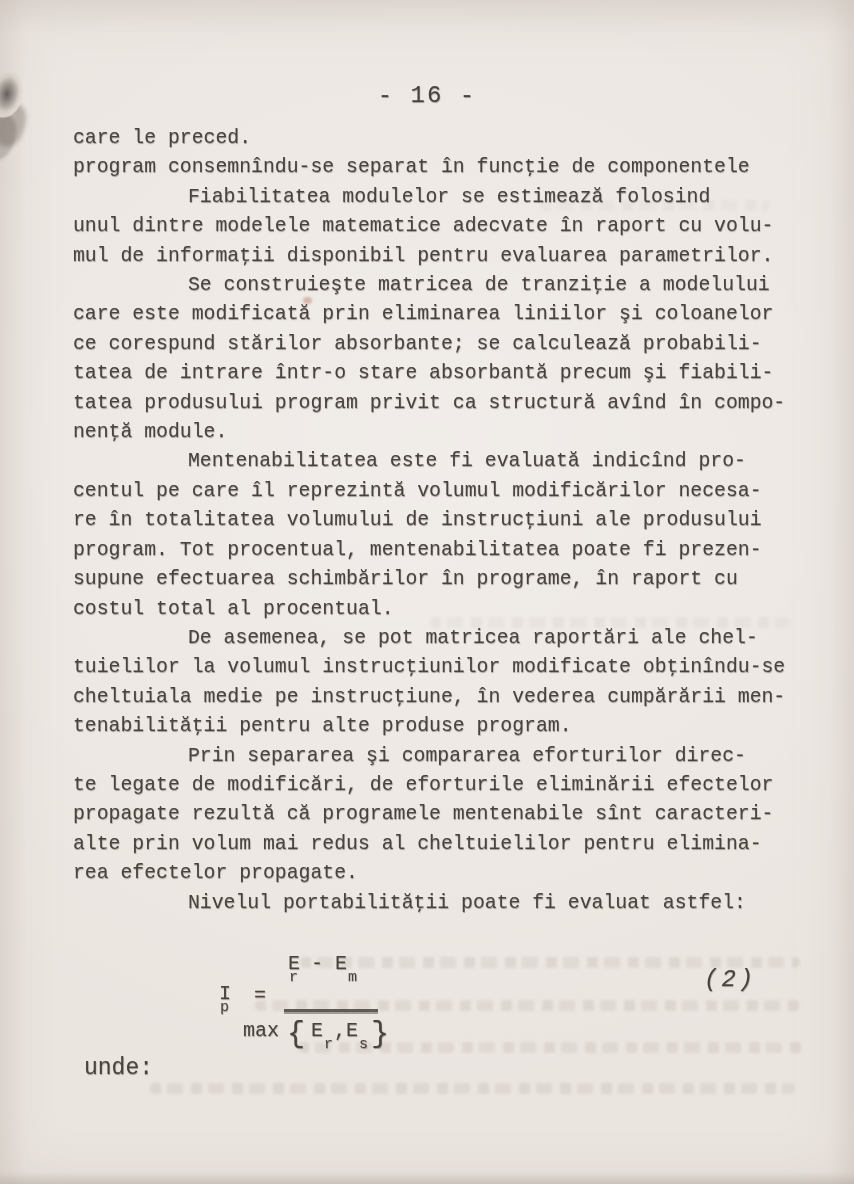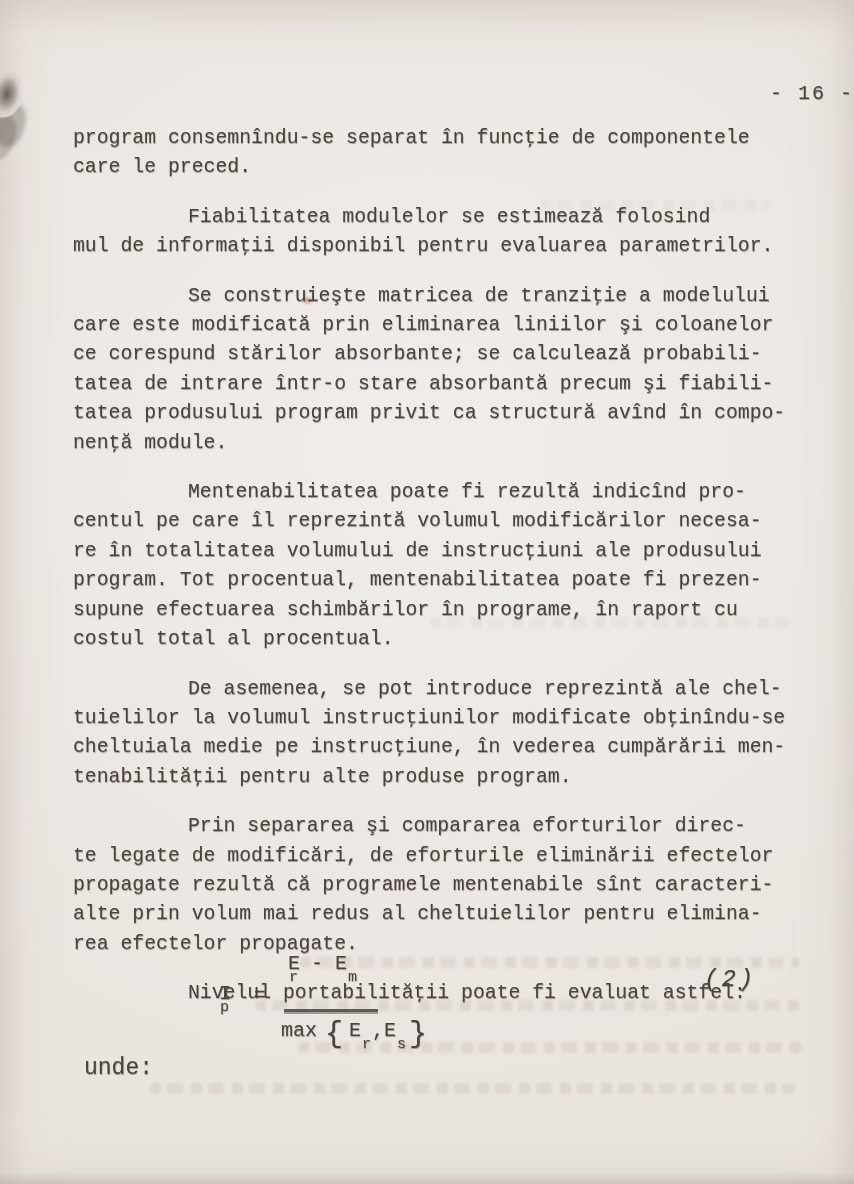--- a/index.html
+++ b/index.html
@@ -14,43 +14,43 @@
       linear-gradient(0deg,   rgba(148,136,126,.30) 0px, rgba(148,136,126,0) 12px),
       linear-gradient(90deg,  rgba(196,186,176,.22) 0px, rgba(196,186,176,0) 26px),
       linear-gradient(270deg, rgba(200,190,180,.26) 0px, rgba(200,190,180,0) 24px);
     box-shadow: inset 0 0 60px rgba(168,156,144,.25);
     overflow:hidden;
     font-family:"Liberation Mono","DejaVu Sans Mono",monospace;
     color:#49433e;
   }
   .page-number {
     position:absolute; top:82px; left:0; right:0;
-    text-align:right;
-    font-size:20px; letter-spacing:2px;
+    text-align:center;
+    font-size:24px; letter-spacing:2px;
     text-shadow:0.4px 0.6px 0.8px rgba(70,60,55,.45);
   }
   .body-text {
     position:absolute; left:73px; top:124px; width:730px;
     font-size:19.8px; line-height:29.4px;
     text-shadow:0.4px 0.6px 0.8px rgba(70,60,55,.45);
   }
   .body-text .line { white-space:pre; }
-  .body-text .line.indent { padding-left:115px;margin-top:20px; }
+  .body-text .line.indent { padding-left:115px; }
 
   .formula { position:absolute; left:0; top:0; width:854px; height:1184px; pointer-events:none;
              font-size:20px; text-shadow:0.4px 0.6px 0.8px rgba(70,60,55,.45); }
   .formula span { position:absolute; white-space:pre; }
   .formula sub { font-size:15px; position:relative; top:7px; left:1px; margin-right:2px; }
   .eq-lhs  { left:219px; top:982px; }
   .eq-sign { left:254px; top:984px; }
   .eq-num  { left:288px; top:952px; }
   .eq-bar  { left:284px; top:1009px; width:94px; height:3px;
              background:rgba(73,67,62,.85);
              box-shadow:0 2px 0 rgba(73,67,62,.45); }
-  .eq-den  { left:243px; top:1019px;margin-left:38px; }
+  .eq-den  { left:243px; top:1019px; }
   .eq-den .brace { position:static; font-size:30px; line-height:20px; vertical-align:-6px; }
   .eq-den .brace.open  { margin:0 6px 0 8px; }
   .eq-den .brace.close { margin-left:2px; }
   .eq-no   { left:704px; top:966px; font-size:24px; font-style:italic; letter-spacing:3px; }
 
   .unde-label {
     position:absolute; left:84px; top:1055px;
     font-size:23px; text-shadow:0.4px 0.6px 0.8px rgba(70,60,55,.45);
   }
 
@@ -92,37 +92,38 @@
   <div class="bleed b6"></div>
   <div class="bleed b5"></div>
   <div class="bleed b1"></div>
   <div class="bleed b2"></div>
   <div class="bleed b3"></div>
   <div class="bleed b4"></div>
 
   <div class="page-number">- 16 -</div>
 
   <div class="body-text">
+      <div class="line">care le preced.</div>
       <div class="line">program consemnîndu-se separat în funcţie de componentele</div>
-      <div class="line">care le preced.</div>
       <div class="line indent">Fiabilitatea modulelor se estimează folosind</div>
+      <div class="line">unul dintre modelele matematice adecvate în raport cu volu-</div>
       <div class="line">mul de informaţii disponibil pentru evaluarea parametrilor.</div>
       <div class="line indent">Se construieşte matricea de tranziţie a modelului</div>
       <div class="line">care este modificată prin eliminarea liniilor şi coloanelor</div>
       <div class="line">ce corespund stărilor absorbante; se calculează probabili-</div>
       <div class="line">tatea de intrare într-o stare absorbantă precum şi fiabili-</div>
       <div class="line">tatea produsului program privit ca structură avînd în compo-</div>
       <div class="line">nenţă module.</div>
-      <div class="line indent">Mentenabilitatea poate fi rezultă indicînd pro-</div>
+      <div class="line indent">Mentenabilitatea este fi evaluată indicînd pro-</div>
       <div class="line">centul pe care îl reprezintă volumul modificărilor necesa-</div>
       <div class="line">re în totalitatea volumului de instrucţiuni ale produsului</div>
       <div class="line">program. Tot procentual, mentenabilitatea poate fi prezen-</div>
       <div class="line">supune efectuarea schimbărilor în programe, în raport cu</div>
       <div class="line">costul total al procentual.</div>
-      <div class="line indent">De asemenea, se pot introduce reprezintă ale chel-</div>
+      <div class="line indent">De asemenea, se pot matricea raportări ale chel-</div>
       <div class="line">tuielilor la volumul instrucţiunilor modificate obţinîndu-se</div>
       <div class="line">cheltuiala medie pe instrucţiune, în vederea cumpărării men-</div>
       <div class="line">tenabilităţii pentru alte produse program.</div>
       <div class="line indent">Prin separarea şi compararea eforturilor direc-</div>
       <div class="line">te legate de modificări, de eforturile eliminării efectelor</div>
       <div class="line">propagate rezultă că programele mentenabile sînt caracteri-</div>
       <div class="line">alte prin volum mai redus al cheltuielilor pentru elimina-</div>
       <div class="line">rea efectelor propagate.</div>
       <div class="line indent">Nivelul portabilităţii poate fi evaluat astfel:</div>
     </div>

